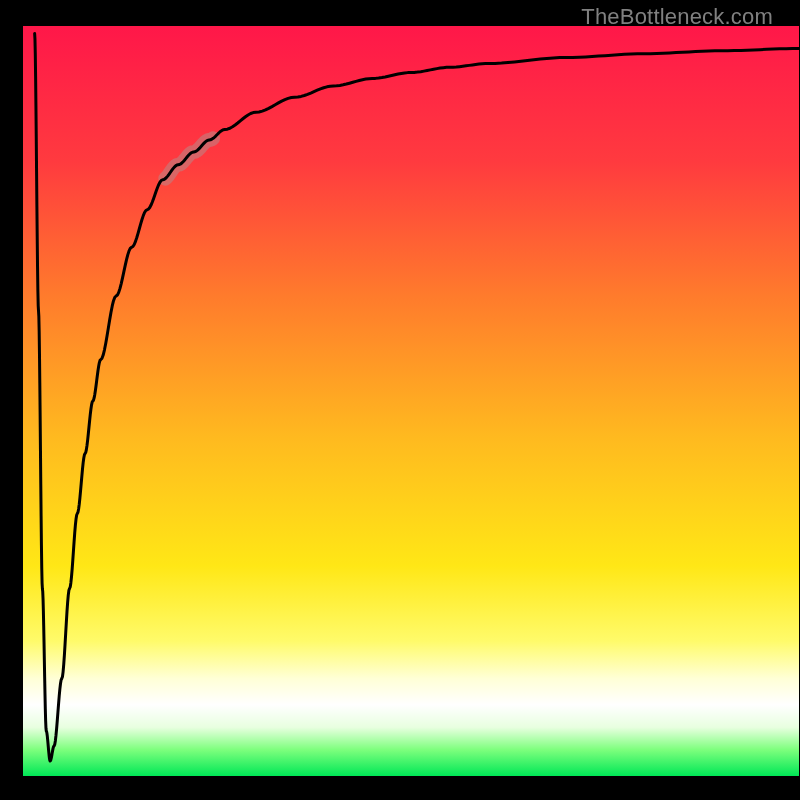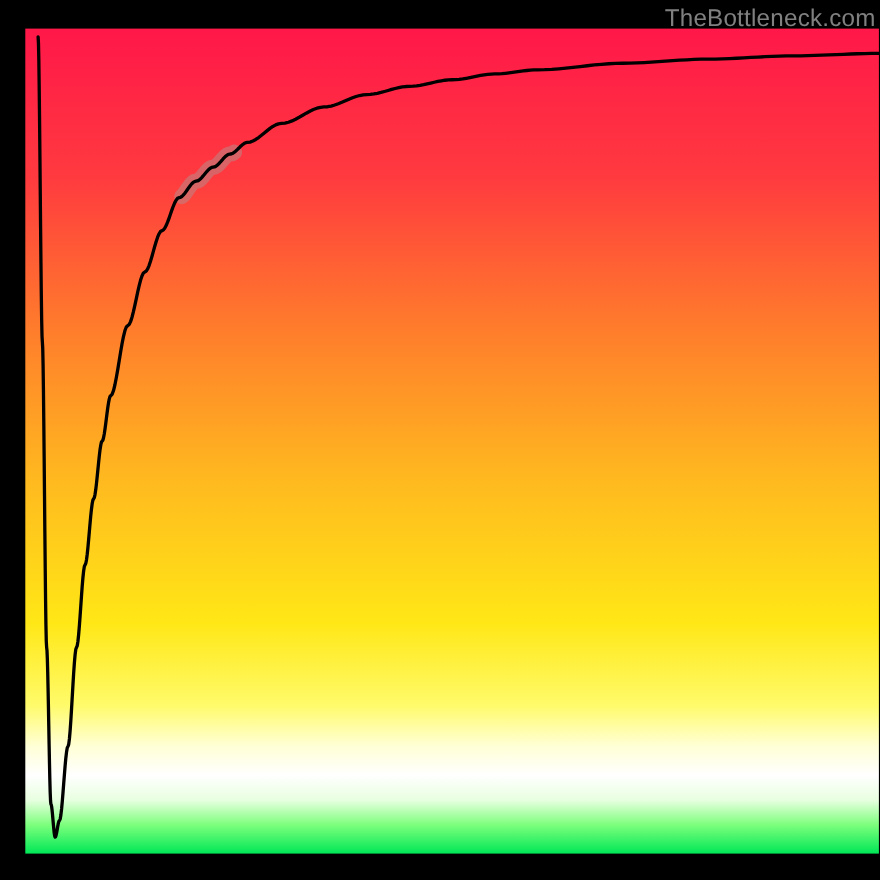--- a/index.html
+++ b/index.html
@@ -12,21 +12,21 @@
     overflow: hidden;
   }
   .canvas-wrap {
     position: relative;
     width: 800px;
     height: 800px;
   }
   .attribution {
     position: absolute;
     top: 4px;
-    right: 4px;
+    right: 27px;
     color: #808080;
     font-size: 22px;
     letter-spacing: 0.2px;
   }
   svg {
     display: block;
     width: 800px;
     height: 800px;
   }
 </style>

